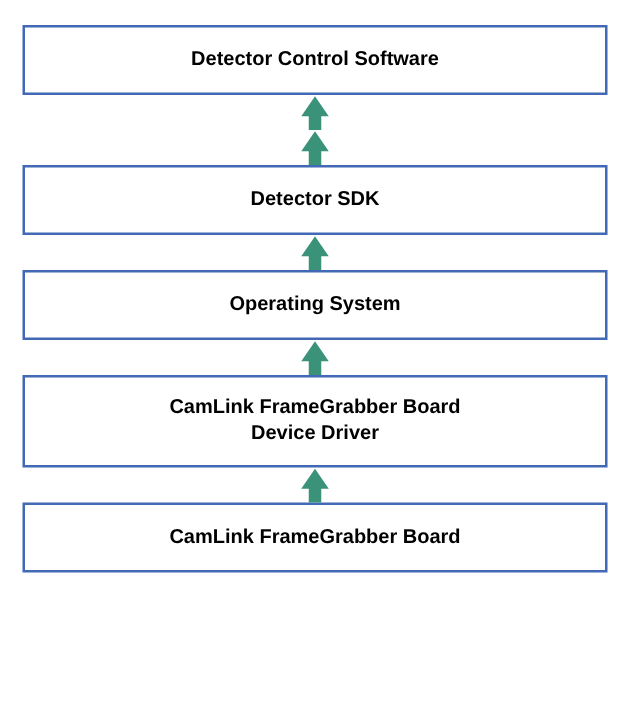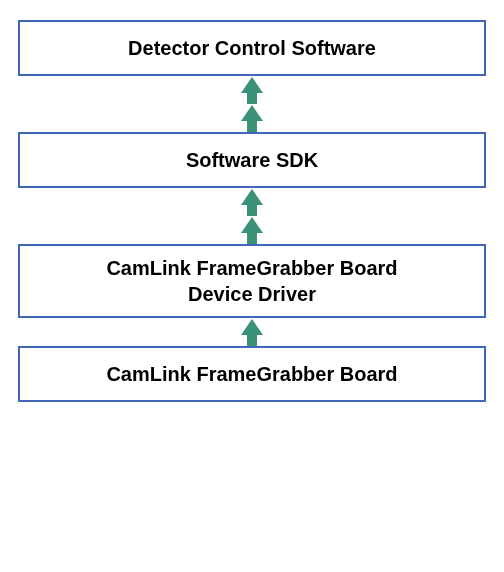--- a/index.html
+++ b/index.html
@@ -22,21 +22,21 @@
       padding: 20px 18px 18px 18px;
     }
     .layer-box {
       border: 2px solid #4169b5;
       background: #ffffff;
       display: flex;
       align-items: center;
       justify-content: center;
       text-align: center;
       font-weight: bold;
-      font-size: 20px;
+      font-size: 16px;
       color: #000000;
       line-height: 1.3;
       padding: 6px 10px;
     }
     .arrow-wrapper {
       display: flex;
       justify-content: center;
       align-items: center;
       height: 28px;
       position: relative;
@@ -81,27 +81,30 @@
   <div class="arrow-wrapper">
     <div class="arrow-up"></div>
   </div>
 
 
   <div class="arrow-wrapper">
     <div class="arrow-up"></div>
   </div>
 
   <div class="layer-box h1">
-    <span>Software SDK</span>
+    <span>Detector SDK</span>
   </div>
 
   <div class="arrow-wrapper">
     <div class="arrow-up"></div>
   </div>
 
+  <div class="layer-box h1">
+    <span>Operating System</span>
+  </div>
 
   <div class="arrow-wrapper">
     <div class="arrow-up"></div>
   </div>
 
   <div class="layer-box h2">
     <span>CamLink FrameGrabber Board<br>Device Driver</span>
   </div>
 
   <div class="arrow-wrapper">

